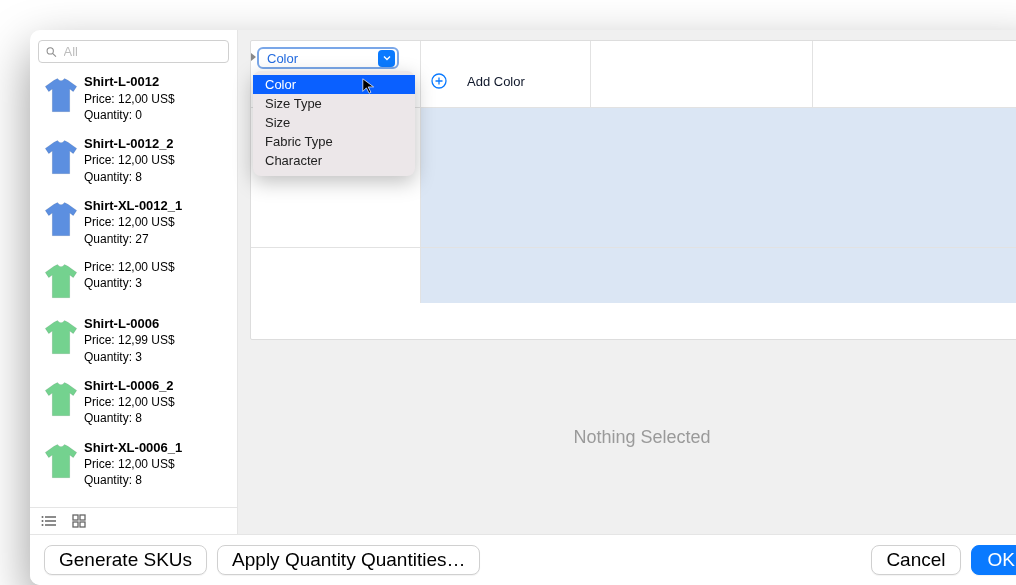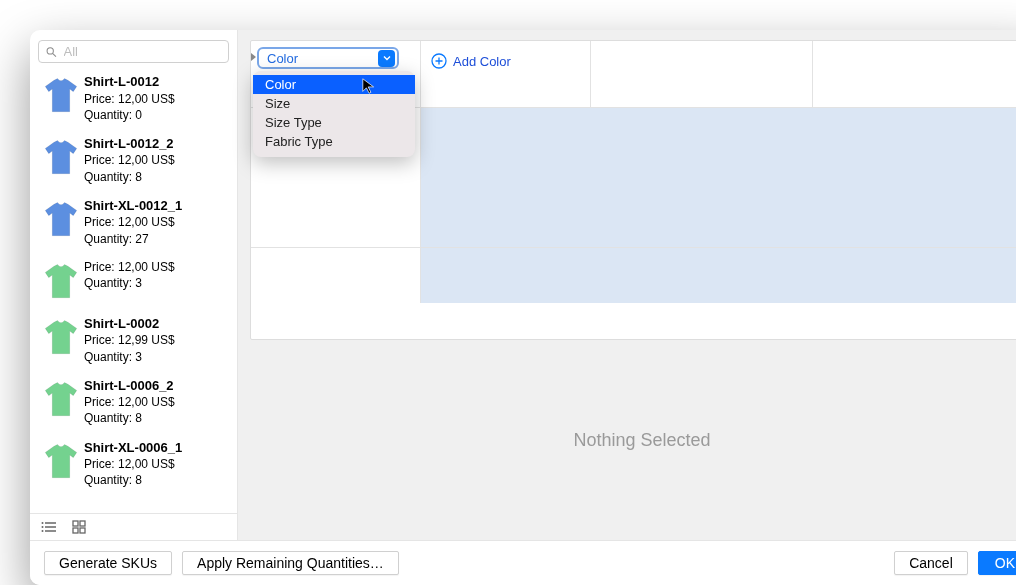--- a/index.html
+++ b/index.html
@@ -29,26 +29,26 @@
 .cell-dropdown { width:170px; padding:6px; position:relative; }
 .cell-add { flex:0 0 170px; display:flex; align-items:flex-start; padding:12px 10px; }
 .cell-rest { flex:1; }
 .blue-bg { background:#dbe6f4; }
 .dropdown-btn { width:142px; height:22px; border:2px solid #7aa7e8; border-radius:6px; background:#fff; display:flex; align-items:center; padding:0 2px 0 8px; font-size:13px; color:#226be0; position:relative; }
 .dropdown-btn .caret-box { margin-left:auto; width:17px; height:17px; background:#0a7aff; border-radius:4px; display:flex; align-items:center; justify-content:center; }
 .dropdown-menu { position:absolute; top:30px; left:2px; width:162px; background:#ece7e9; border-radius:8px; box-shadow: 0 6px 20px rgba(0,0,0,0.25); padding:4px 0 6px 0; z-index:10; }
 .dropdown-item { padding:2px 12px; font-size:13px; color:#222; }
 .dropdown-item.selected { background:#0a60ff; color:#fff; }
 .cursor { position:absolute; top:36px; left:110px; z-index:20; width:18px; height:18px; }
-.add-color { display:flex; align-items:center; gap:6px; color:#1d4ed8; font-size:13px; white-space:nowrap; }
+.add-color { display:flex; align-items:center; gap:20px; color:#0f172a; font-size:13px; white-space:nowrap;margin-top:20px; }
 .plus-circle { width:16px; height:16px; }
 .detail-pane { flex:1; margin: 0 12px; display:flex; align-items:center; justify-content:center; color:#9a9a9a; font-size:18px; }
 .footer { padding: 10px 14px; display:flex; align-items:center; gap:10px; border-top:1px solid #e5e5e5; background:#fff; }
 .footer .spacer { flex:1; }
-.btn { padding: 3px 14px; font-size:14px; border-radius:2px; border:1px solid #d0d0d0; background:#fff; color:#000; box-shadow: 0 1px 1px rgba(0,0,0,0.05); }
+.btn { padding: 3px 14px; font-size:19px; border-radius:8px; border:1px solid #d0d0d0; background:#fff; color:#000; box-shadow: 0 1px 1px rgba(0,0,0,0.05); }
 .btn-primary { background:#0a7aff; border-color:#0a7aff; color:#fff; padding: 3px 16px; font-weight:500; }
 .triangle { position:absolute; right:164px; top:12px; width:0; height:0; border-top:4px solid transparent; border-bottom:4px solid transparent; border-left:5px solid #888; }
 </style>
 </head>
 <body>
 
 <div class="window">
  <div class="content">
 
   <div class="sidebar">
@@ -99,21 +99,21 @@
             <div class="prod-info">
               <div>Price: 12,00 US$</div>
               <div>Quantity: 3</div>
             </div>
           </div>
           <div class="product">
             <div class="shirt"><svg viewBox="0 0 48 48">
                 <path d="M16 6 L20 4 Q24 9 28 4 L32 6 L42 13 L38 19 L34 16 L34 42 L14 42 L14 16 L10 19 L6 13 Z" fill="#74d28f" stroke="rgba(0,0,0,0.15)" stroke-width="0.6"></path>
               </svg></div>
             <div class="prod-info">
-              <div class="prod-name">Shirt-L-0002</div>
+              <div class="prod-name">Shirt-L-0006</div>
               <div>Price: 12,99 US$</div>
               <div>Quantity: 3</div>
             </div>
           </div>
           <div class="product">
             <div class="shirt"><svg viewBox="0 0 48 48">
                 <path d="M16 6 L20 4 Q24 9 28 4 L32 6 L42 13 L38 19 L34 16 L34 42 L14 42 L14 16 L10 19 L6 13 Z" fill="#74d28f" stroke="rgba(0,0,0,0.15)" stroke-width="0.6"></path>
               </svg></div>
             <div class="prod-info">
               <div class="prod-name">Shirt-L-0006_2</div>
@@ -161,23 +161,24 @@
       <div class="dropdown-btn">
        <span>Color</span>
        <span class="caret-box">
         <svg width="8" height="8" viewBox="0 0 8 8">
                     <path d="M1 2.5 L4 5.5 L7 2.5" fill="none" stroke="#fff" stroke-width="1.4"></path>
                   </svg>
        </span>
       </div>
       <div class="dropdown-menu" id="dropdown-menu">
                 <div class="dropdown-item selected">Color</div>
+                <div class="dropdown-item">Size Type</div>
                 <div class="dropdown-item">Size</div>
-                <div class="dropdown-item">Size Type</div>
                 <div class="dropdown-item">Fabric Type</div>
+                <div class="dropdown-item">Character</div>
               </div>
       <div class="triangle"></div>
       <svg class="cursor" viewBox="0 0 20 20">
                 <path d="M2 2 L2 16 L6 12 L9 18 L11 17 L8 11 L14 11 Z" fill="#000" stroke="#fff" stroke-width="0.8"></path>
               </svg>
      </div>
      <div class="grid-cell cell-add">
       <div class="add-color">
        <svg class="plus-circle" viewBox="0 0 16 16">
                   <circle cx="8" cy="8" r="7" fill="none" stroke="#0a7aff" stroke-width="1.3"></circle>
@@ -200,18 +201,18 @@
     </div>
    </div>
    <div class="detail-pane">
     <span>Nothing Selected</span>
    </div>
   </div>
 
  </div>
  <div class="footer">
   <button class="btn">Generate SKUs</button>
-  <button class="btn">Apply Remaining Quantities…</button>
+  <button class="btn">Apply Quantity Quantities…</button>
   <div class="spacer"></div>
   <button class="btn">Cancel</button>
   <button class="btn btn-primary">OK</button>
  </div>
 </div>
 
 </body></html>

